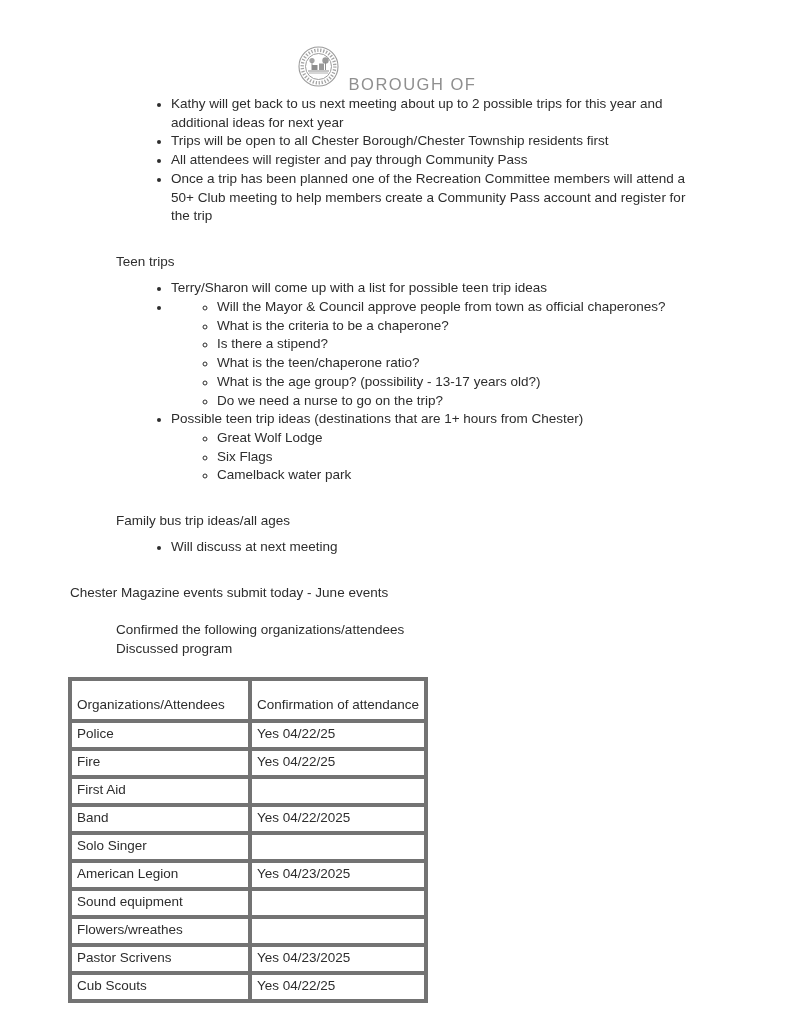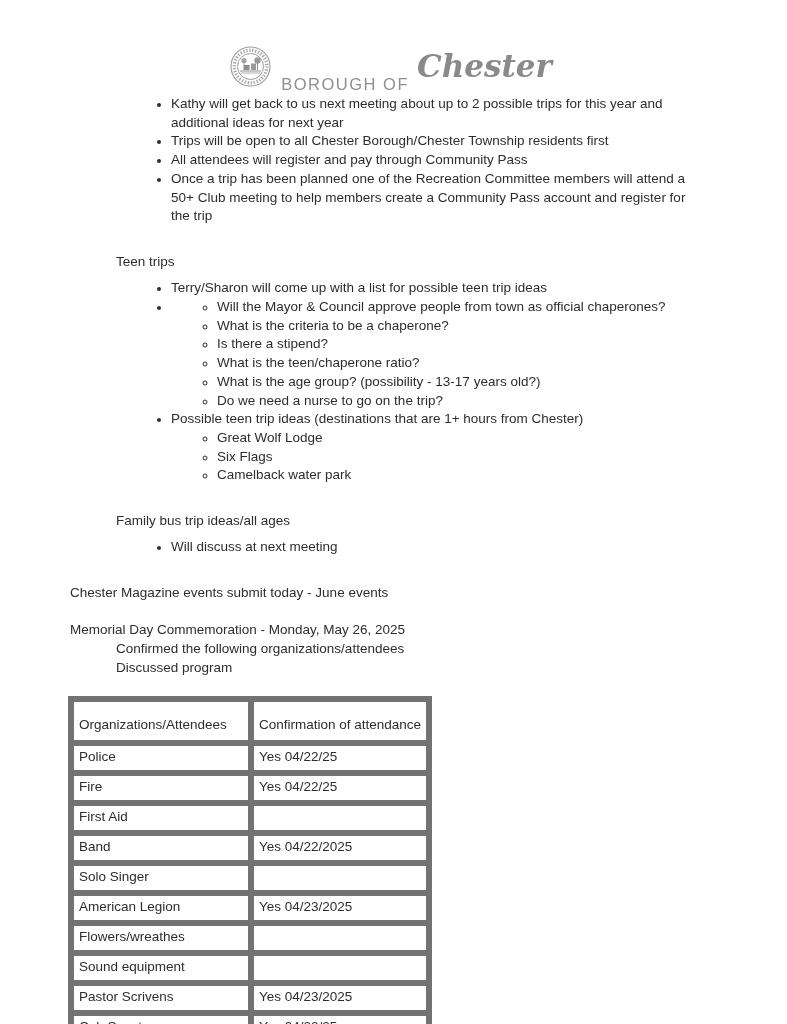--- a/index.html
+++ b/index.html
@@ -71,21 +71,21 @@
   .flush { margin-left: 0; }
   
   table.attend {
     border-collapse: collapse;
     margin-left: -2px;
     table-layout: fixed;
   }
   table.attend col.c1 { width: 180px; }
   table.attend col.c2 { width: 162px; }
   table.attend th, table.attend td {
-    border: 6px solid #737373;
+    border: 4px solid #737373;
     font-weight: normal;
     text-align: left;
     font-size: 13.5px;
     padding: 2px 5px 3px 5px;
     overflow: hidden;
     white-space: nowrap;
   }
   table.attend th {
     height: 31px;
     vertical-align: bottom;
@@ -109,21 +109,20 @@
       <rect x="13.5" y="19" width="6" height="5" fill="#8d8d8d"></rect>
       <rect x="21" y="17.5" width="5" height="6.5" fill="#9a9a9a"></rect>
       <line x1="10" y1="25" x2="31" y2="25" stroke="#8d8d8d" stroke-width="1"></line>
       <line x1="11" y1="27" x2="30" y2="27" stroke="#9a9a9a" stroke-width="0.8"></line>
       <circle cx="27.5" cy="14.5" r="3.2" fill="#9a9a9a"></circle>
       <line x1="27.5" y1="16" x2="27.5" y2="24" stroke="#8d8d8d" stroke-width="1"></line>
       <circle cx="14" cy="14.5" r="2.6" fill="#a3a3a3"></circle>
       <line x1="14" y1="16" x2="14" y2="19" stroke="#8d8d8d" stroke-width="0.9"></line>
     </svg>
     <span class="borough-of">BOROUGH OF</span>
-    <span class="chester">Chester</span>
   </div>
 
   <ul class="l1">
     <li><span>Kathy will get back to us next meeting about up to 2 possible trips for this year and additional ideas for next year</span></li>
     <li><span>Trips will be open to all Chester Borough/Chester Township residents first</span></li>
     <li><span>All attendees will register and pay through Community Pass</span></li>
     <li><span>Once a trip has been planned one of the Recreation Committee members will attend a 50+ Club meeting to help members create a Community Pass account and register for the trip</span></li>
   </ul>
 
   <div class="gap"></div>
@@ -157,21 +156,20 @@
   <ul class="l1">
     <li><span>Will discuss at next meeting</span></li>
   </ul>
 
   <div class="gap"></div>
 
   <div class="flush">Chester Magazine events submit today - June events</div>
 
   <div class="gap"></div>
 
-  <div class="flush">Memorial Day Commemoration - Monday, May 26, 2025</div>
   <div class="indent1">Confirmed the following organizations/attendees</div>
   <div class="indent1">Discussed program</div>
 
   <div class="gap"></div>
 
   <table class="attend">
     <colgroup>
         <col class="c1">
         <col class="c2">
       </colgroup>
@@ -200,25 +198,25 @@
       </tr>
       <tr>
         <td>Solo Singer</td>
         <td></td>
       </tr>
       <tr>
         <td>American Legion</td>
         <td>Yes 04/23/2025</td>
       </tr>
       <tr>
+        <td>Sound equipment</td>
+        <td></td>
+      </tr>
+      <tr>
         <td>Flowers/wreathes</td>
-        <td></td>
-      </tr>
-      <tr>
-        <td>Sound equipment</td>
         <td></td>
       </tr>
       <tr>
         <td>Pastor Scrivens</td>
         <td>Yes 04/23/2025</td>
       </tr>
       <tr>
         <td>Cub Scouts</td>
         <td>Yes 04/22/25</td>
       </tr>

